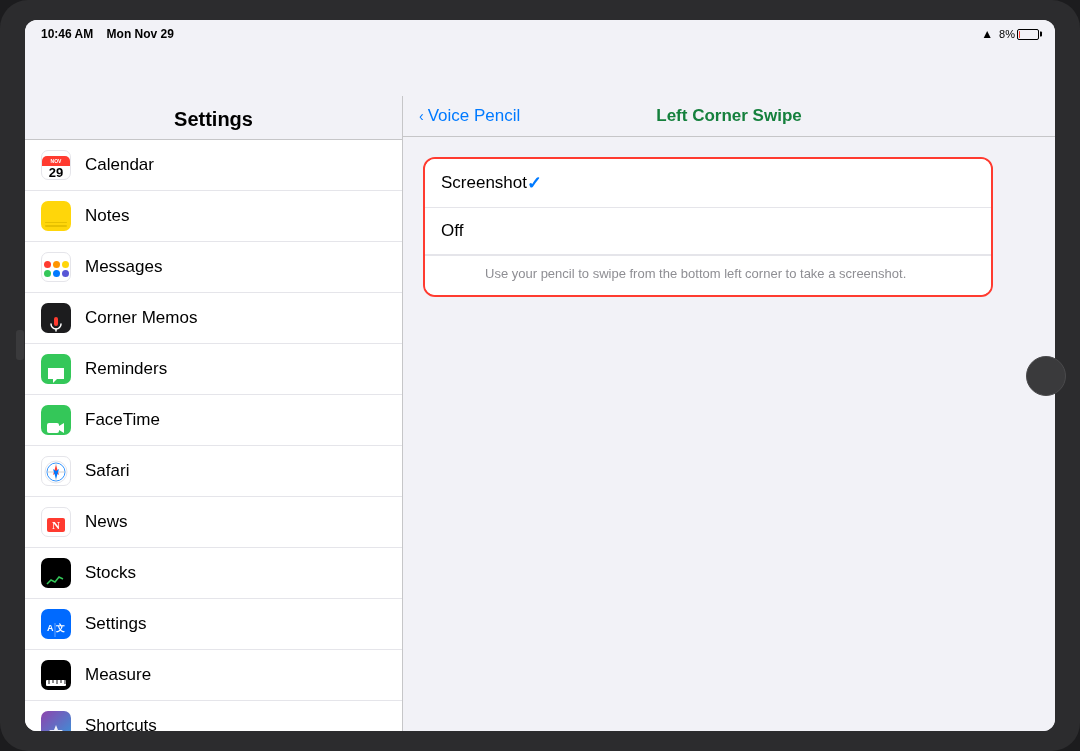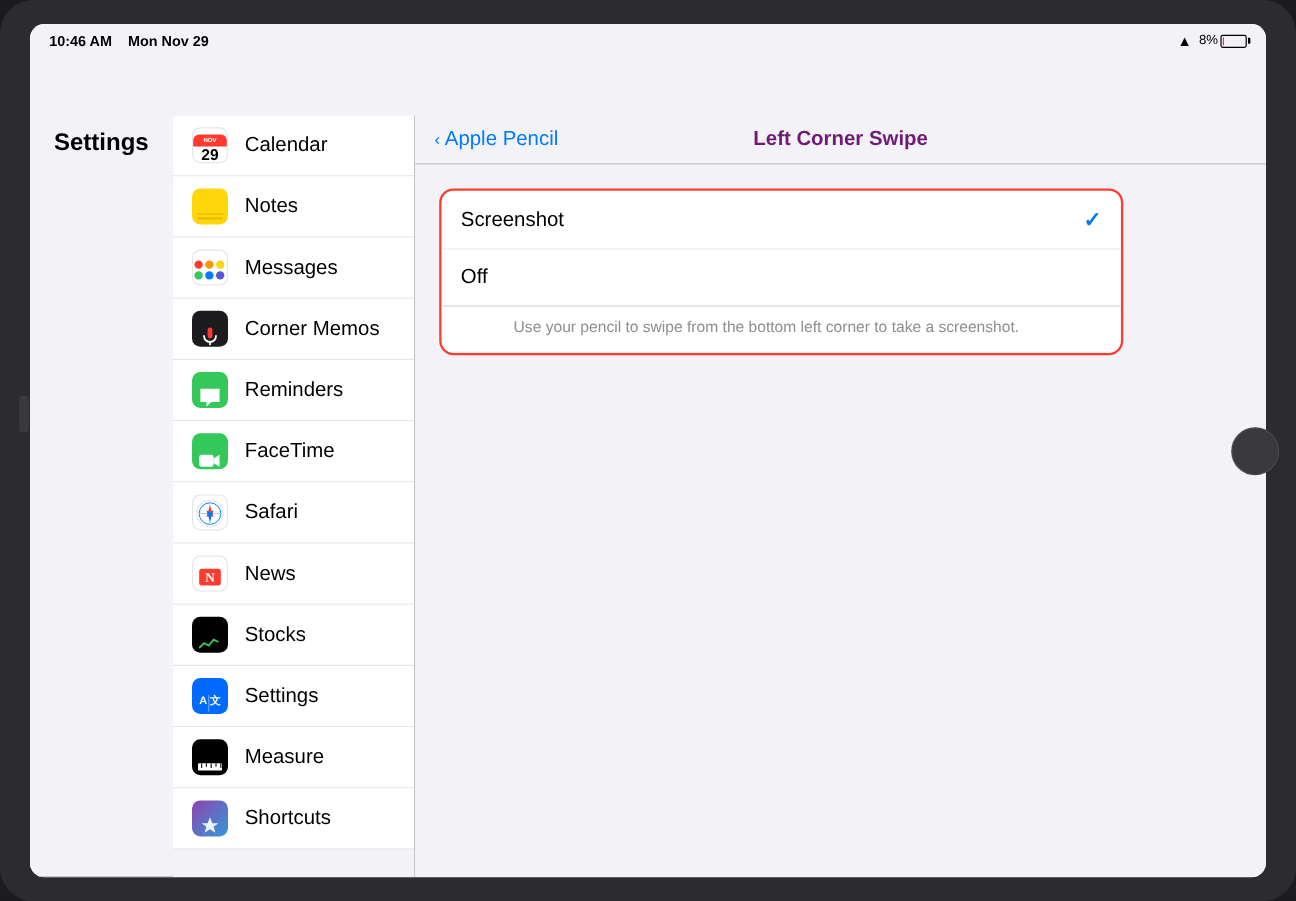--- a/index.html
+++ b/index.html
@@ -131,25 +131,25 @@
 
     
     .main-content {
       display: flex;
       flex: 1;
       overflow: hidden;
     }
 
     
     .sidebar {
-      width: 321px;
+      width: 378px;
       background: #f2f2f7;
       border-right: 1px solid #c6c6c8;
       display: flex;
-      flex-direction: row;
+      flex-direction: column;
       overflow: hidden;
       flex-shrink: 0;
     }
 
     .sidebar-header {
       padding: 12px 20px 8px;
       background: #f2f2f7;
       border-bottom: 1px solid #c6c6c8;
     }
 
@@ -236,42 +236,41 @@
     }
 
     .back-chevron {
       font-size: 14px;
       color: #007aff;
     }
 
     .detail-title {
       font-size: 17px;
       font-weight: 600;
-      color: #701a75;
+      color: #15803d;
     }
 
     .detail-content {
       flex: 1;
       padding: 20px;
       overflow-y: auto;
     }
 
     
     .options-container {
       border: 2.5px solid #ff3b30;
       border-radius: 12px;
       overflow: hidden;
       background: #fff;
       max-width: 570px;
     }
 
     .option-item {
       display: flex;
       align-items: center;
-      justify-content: space-between;
       padding: 13px 16px;
       background: #fff;
       cursor: pointer;
     }
 
     .option-item:not(:last-of-type) {
       border-bottom: 1px solid #e5e5ea;
     }
 
     .option-label {
@@ -505,21 +504,21 @@
             <span class="sidebar-item-label">Shortcuts</span>
           </div>
 
         </div>
       </div>
 
       <div class="detail-panel">
         <div class="detail-header">
           <div class="back-button">
             <span class="back-chevron">‹</span>
-            <span>Apple Pencil</span>
+            <span>Voice Pencil</span>
           </div>
           <div class="detail-title">Left Corner Swipe</div>
         </div>
 
         <div class="detail-content">
           <div class="options-container">
             <div class="option-item">
               <span class="option-label">Screenshot</span>
               <span class="checkmark">✓</span>
             </div>

